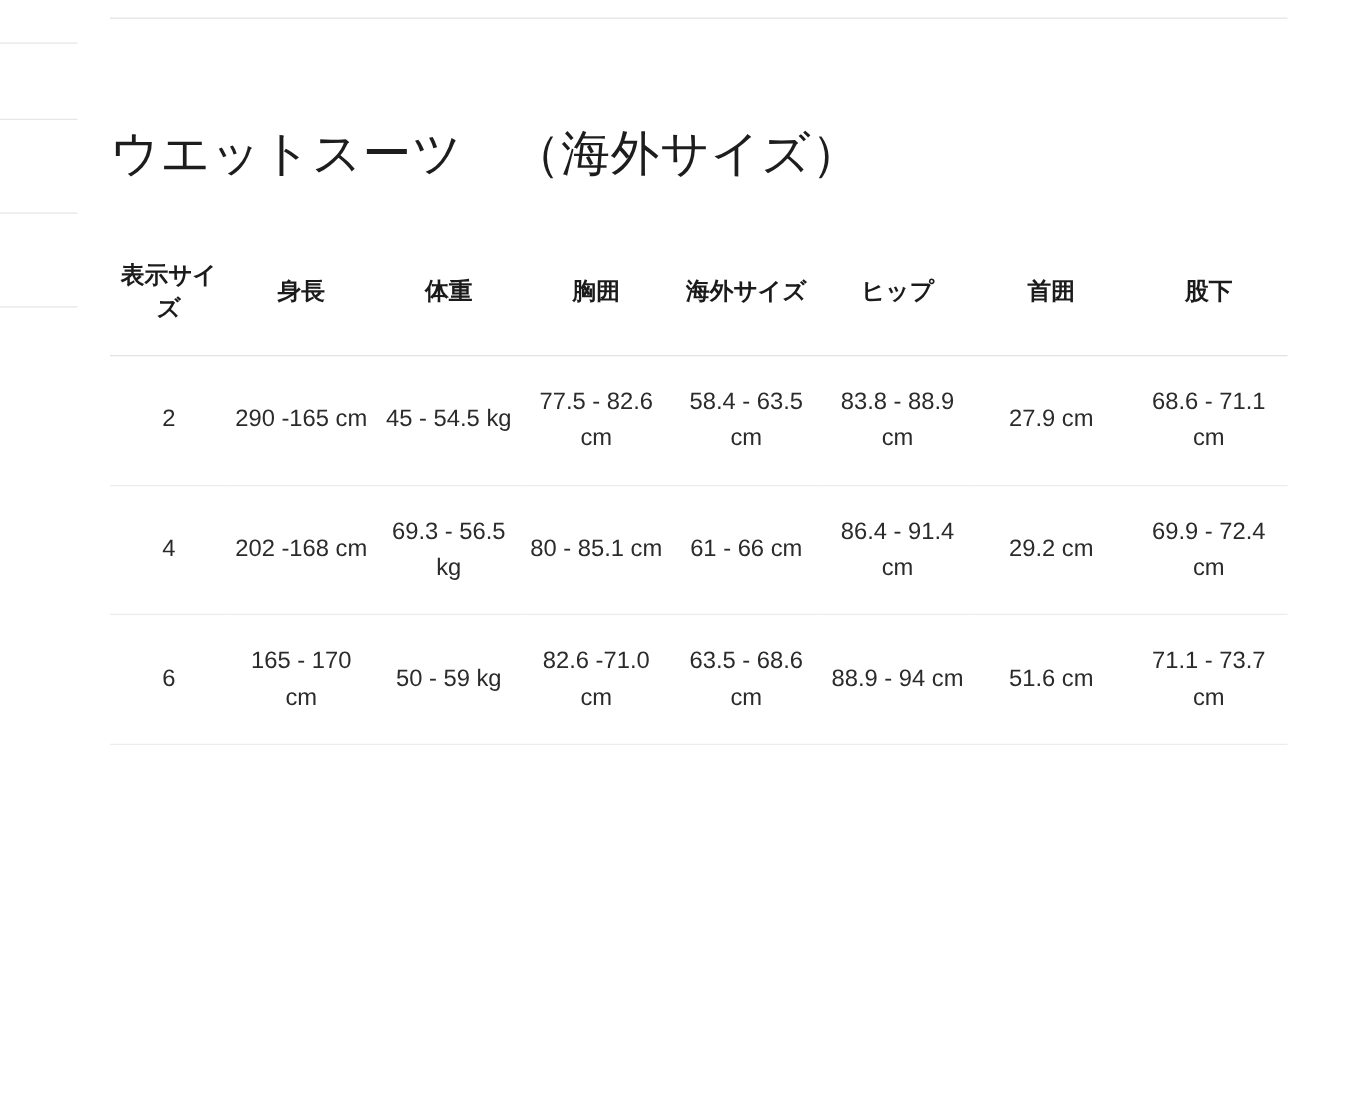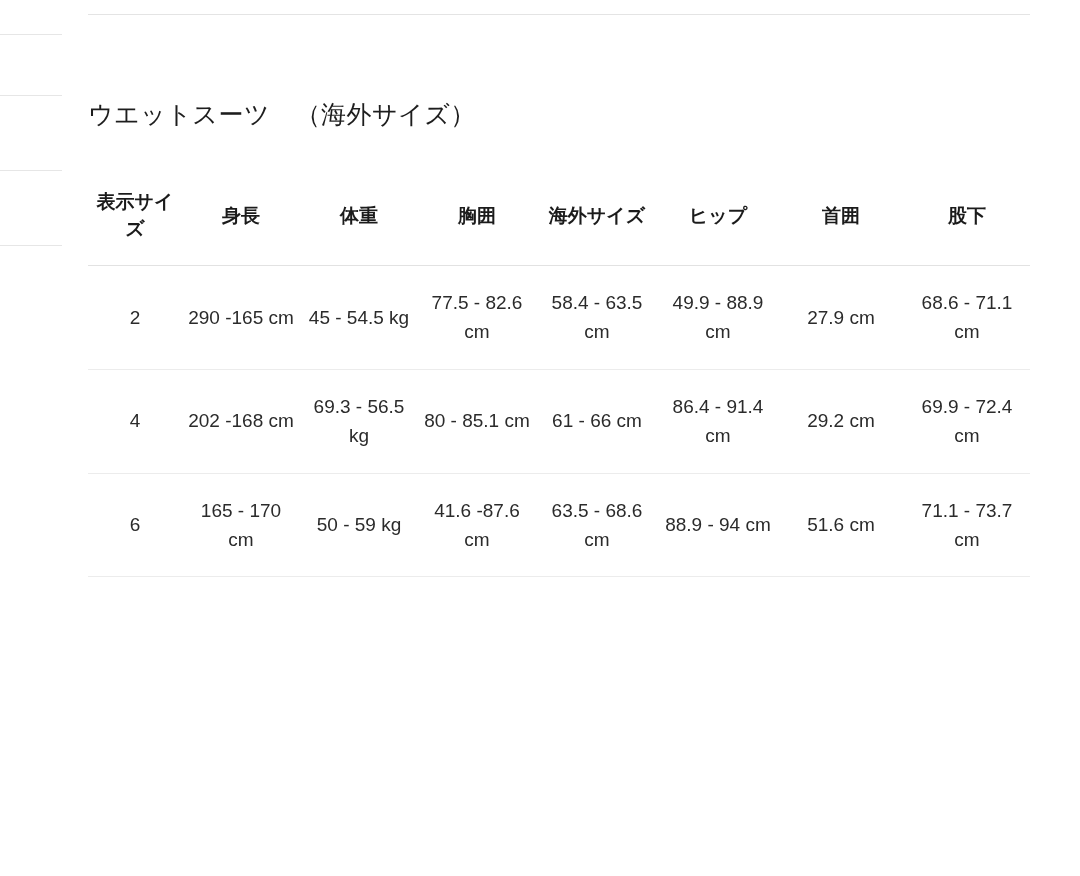--- a/index.html
+++ b/index.html
@@ -49,21 +49,21 @@
   .content {
     position: absolute;
     left: 88px;
     top: 0;
     width: 942px;
   }
 
   .section-title {
     margin: 0;
     padding-top: 98px;
-    font-size: 25px;
+    font-size: 39px;
     line-height: 1.35;
     font-weight: 400;
     color: #1d1d1d;
     letter-spacing: 0.5px;
   }
 
   table.size-table {
     margin-top: 46px;
     width: 942px;
     border-collapse: collapse;
@@ -147,39 +147,39 @@
         <th>股下</th>
       </tr>
     </thead>
     <tbody>
       <tr>
         <td>2</td>
         <td>290 -165 cm</td>
         <td>45 - 54.5 kg</td>
         <td>77.5 - 82.6 cm</td>
         <td>58.4 - 63.5 cm</td>
-        <td>49.9 - 88.9 cm</td>
+        <td>83.8 - 88.9 cm</td>
         <td>27.9 cm</td>
         <td>68.6 - 71.1 cm</td>
       </tr>
       <tr>
         <td>4</td>
         <td>202 -168 cm</td>
         <td>69.3 - 56.5 kg</td>
         <td>80 - 85.1 cm</td>
         <td>61 - 66 cm</td>
         <td>86.4 - 91.4 cm</td>
         <td>29.2 cm</td>
         <td>69.9 - 72.4 cm</td>
       </tr>
       <tr>
         <td>6</td>
         <td>165 - 170 cm</td>
         <td>50 - 59 kg</td>
-        <td>41.6 -87.6 cm</td>
+        <td>82.6 -71.0 cm</td>
         <td>63.5 - 68.6 cm</td>
         <td>88.9 - 94 cm</td>
         <td>51.6 cm</td>
         <td>71.1 - 73.7 cm</td>
       </tr>
     </tbody>
   </table>
 
 </div>
 

